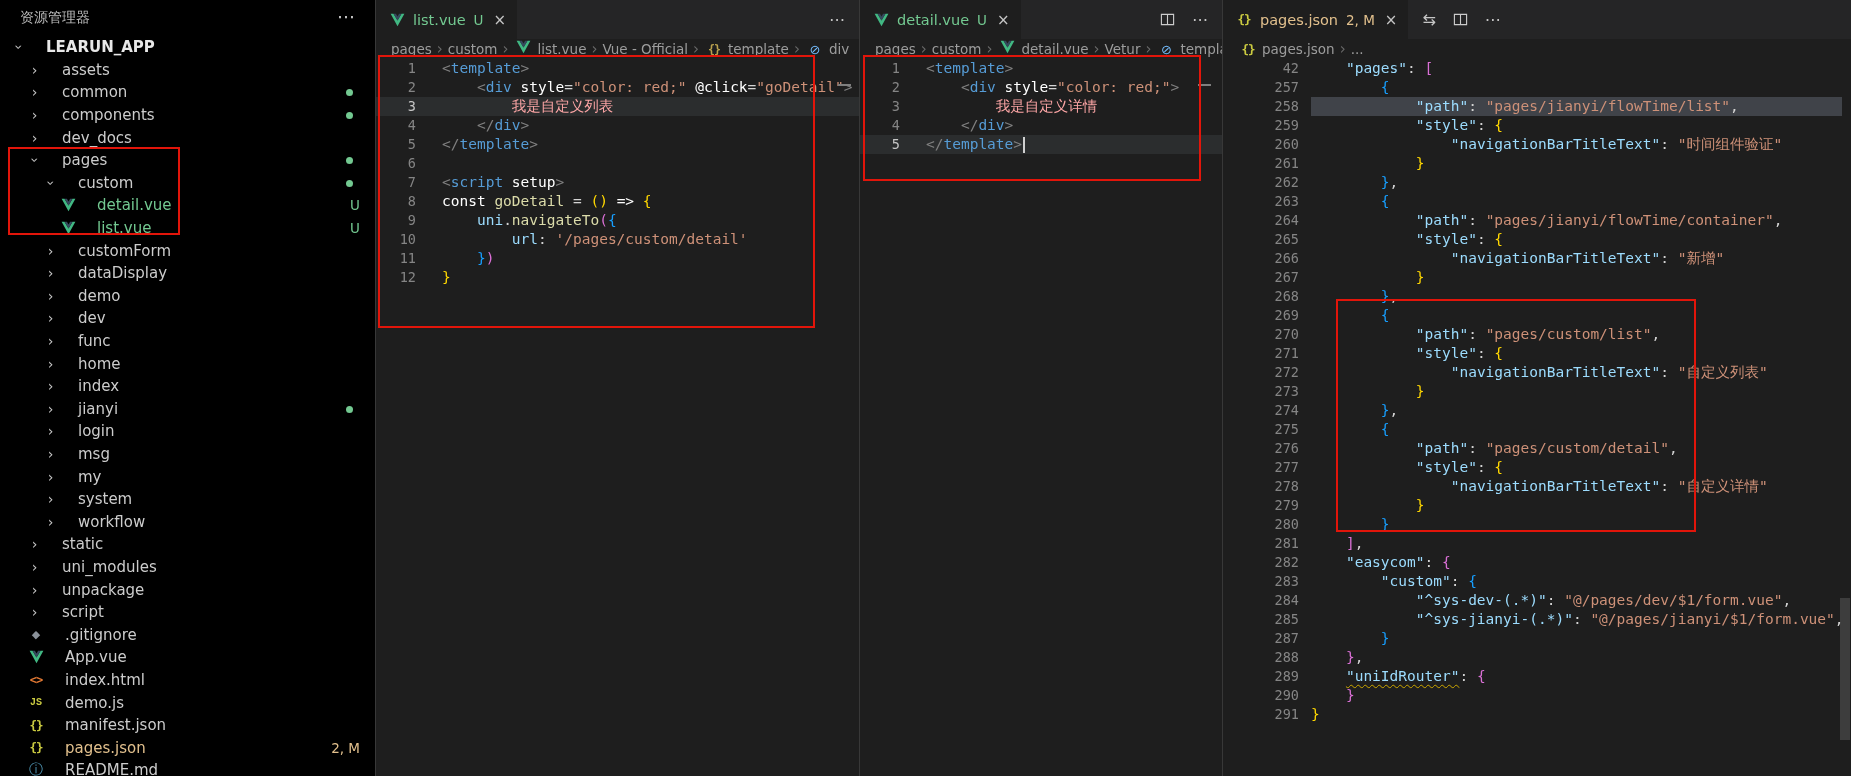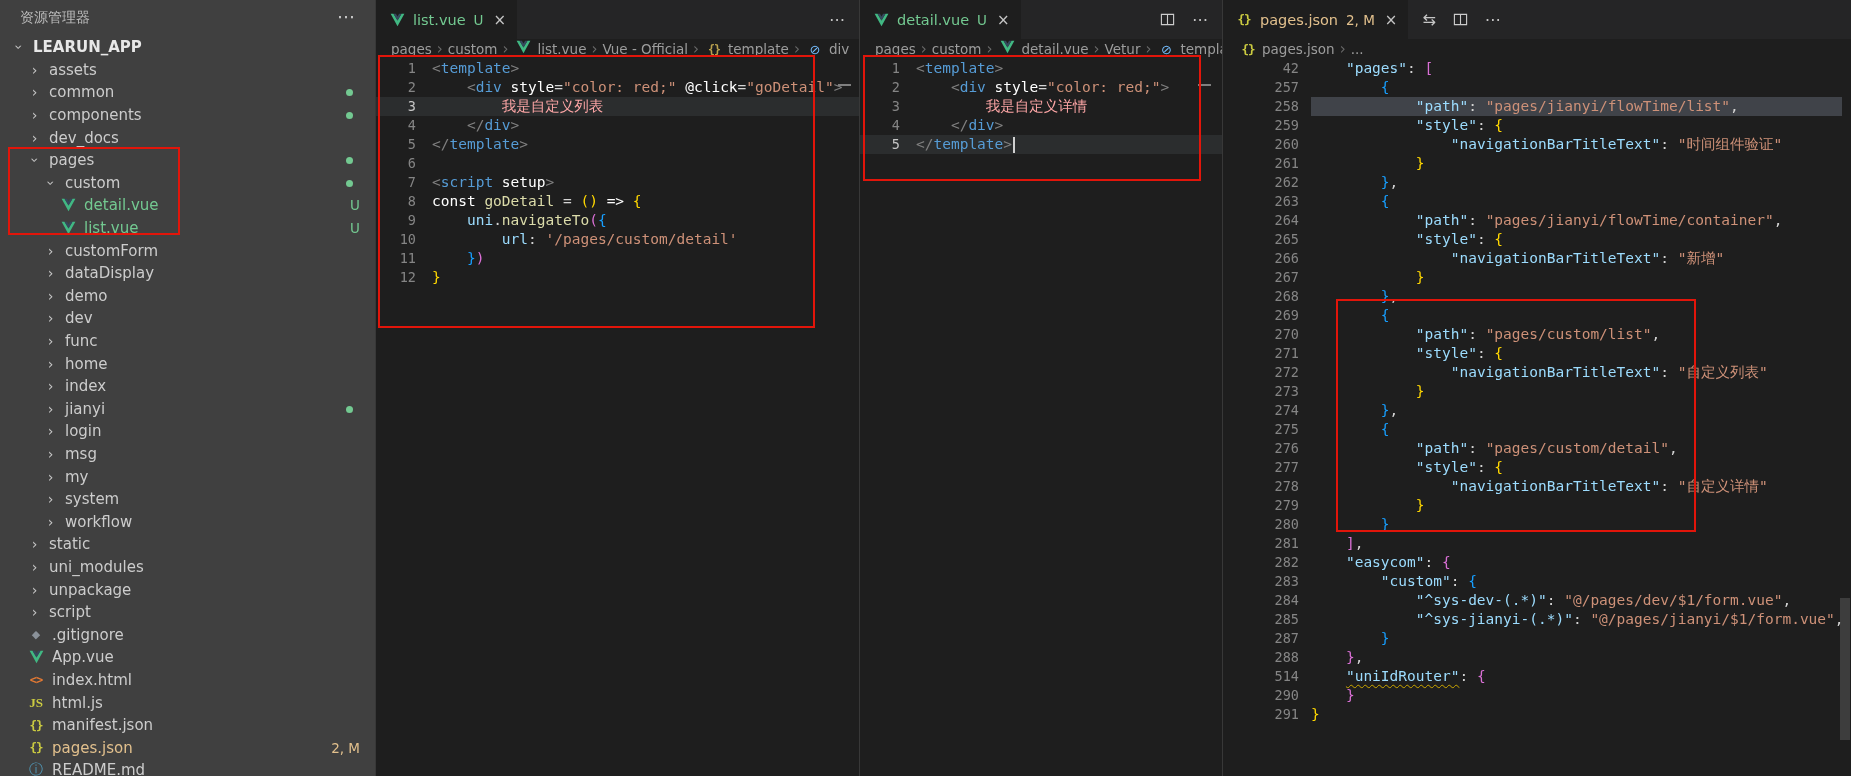--- a/index.html
+++ b/index.html
@@ -1,36 +1,36 @@
 <!DOCTYPE html>
 <html><head>
 <meta charset="utf-8">
 <style>
   *{margin:0;padding:0;box-sizing:border-box}
   html,body{background:#1e1e1e}
   body{font-family:"DejaVu Sans","Liberation Sans",sans-serif;-webkit-font-smoothing:antialiased}
   #screen{position:relative;width:1851px;height:776px;background:#1e1e1e;overflow:hidden;color:#cccccc}
 
   
-  #sidebar{position:absolute;left:0;top:0;width:375px;height:776px;background:#404040;overflow:hidden}
+  #sidebar{position:absolute;left:0;top:0;width:375px;height:776px;background:#000000;overflow:hidden}
   #sb-header{height:36px;display:flex;align-items:center;padding-left:20px;font-size:14px;color:#bcbcbc}
   #sb-more{position:absolute;right:20px;top:6px;font-size:18px;color:#cccccc;cursor:pointer}
   #tree{position:absolute;top:36px;left:0;right:0}
   .trow{position:relative;display:flex;align-items:center;height:22.6px;font-size:15px;color:#cccccc;cursor:pointer;white-space:nowrap}
   .trow .chev{width:17px;flex-shrink:0;font-family:"DejaVu Sans Mono",monospace;font-size:14px;color:#c5c5c5;text-align:center;display:inline-block}
   .trow .chev.exp{transform:rotate(90deg)}
   .ticon{width:20px;flex-shrink:0;display:inline-flex;align-items:center;justify-content:center}
-  .tlabel{margin-left:6px}
+  .tlabel{margin-left:19px}
   .tlabel.bold{font-weight:bold;color:#e8e8e8}
   .dot{position:absolute;right:22px;top:8px;width:7px;height:7px;border-radius:50%;background:#73c991}
   .rbadge{position:absolute;right:15px;font-size:13.5px}
 
   
   .ic-json{font-weight:bold;color:#cbcb41;font-size:12.5px;letter-spacing:-1px;font-family:"DejaVu Sans Mono",monospace}
-  .ic-js{font-weight:bold;color:#cbcb41;font-size:13px;font-family:Liberation Serif, serif}
+  .ic-js{font-weight:bold;color:#cbcb41;font-size:10px;font-family:Liberation Mono, monospace}
   .ic-html{font-weight:bold;color:#e37933;font-size:12px;letter-spacing:-1px;font-family:"DejaVu Sans Mono",monospace}
   .ic-md{color:#519aba;font-size:14px}
   .ic-git{color:#8a9199;font-size:11px}
   .ic-braces{font-weight:bold;color:#b9a14e;font-size:11.5px;letter-spacing:-1px;font-family:"DejaVu Sans Mono",monospace}
   .ic-element{color:#75beff;font-size:13px}
 
   
   .pane{position:absolute;top:0;height:776px;background:#1e1e1e;border-left:1px solid #383838}
   #pane0{left:375px;width:484px}
   #pane1{left:859px;width:363px}
@@ -45,21 +45,21 @@
   .act{cursor:pointer;font-size:16px;display:inline-flex;align-items:center}
   .breadcrumb{height:19.5px;display:flex;align-items:center;padding-left:15px;font-size:13.5px;color:#9d9d9d;white-space:nowrap;overflow:hidden}
   .bsep{margin:0 5px;color:#6a6a6a;font-size:15px}
   .bicon{margin-right:4px;display:inline-flex;align-items:center}
   .bitem{cursor:pointer}
 
   
   .code{position:relative;font-family:"DejaVu Sans Mono",monospace;font-size:14.5px;cursor:text}
   .crow{position:relative;display:flex;height:19px;line-height:19px;white-space:pre}
   .crow .ln{width:40px;text-align:right;color:#858585;flex-shrink:0;font-size:13.5px;z-index:1}
-  .crow .lc{margin-left:16px;position:relative;z-index:1}
+  .crow .lc{margin-left:26px;position:relative;z-index:1}
   #pane2 .crow .ln{width:76px}
   #pane2 .crow .lc{margin-left:12px}
   .crow.cur{background:#2b2d2e}
   .crow.cur .ln{color:#c6c6c6}
   .crow.sel::before{content:"";position:absolute;left:88px;width:531px;top:0;bottom:0;background:#404349;z-index:0}
   .cursor{display:inline-block;width:2px;height:16px;background:#d0d0d0;vertical-align:middle;margin-left:1px}
 
   .tk-tag{color:#569cd6}.tk-pun{color:#808080}.tk-att{color:#ffffff}.tk-str{color:#ce9178}
   .tk-kw{color:#ffffff}.tk-fn{color:#dcdcaa}.tk-var{color:#9cdcfe}.tk-op{color:#d4d4d4}
   .tk-txt{color:#fca5a5}.tk-b1{color:#ffd700}.tk-b2{color:#da70d6}.tk-b3{color:#179fff}
@@ -227,21 +227,21 @@
         <div class="trow" style="padding-left: 26px;">
           <span class="ticon">
             <span class="ic-html">&lt;&gt;</span>
           </span>
           <span class="tlabel">index.html</span>
         </div>
         <div class="trow" style="padding-left: 26px;">
           <span class="ticon">
             <span class="ic-js">JS</span>
           </span>
-          <span class="tlabel">html.js</span>
+          <span class="tlabel">demo.js</span>
         </div>
         <div class="trow" style="padding-left: 26px;">
           <span class="ticon">
             <span class="ic-json">{}</span>
           </span>
           <span class="tlabel">manifest.json</span>
         </div>
         <div class="trow" style="padding-left: 26px;">
           <span class="ticon">
             <span class="ic-json">{}</span>
@@ -433,21 +433,21 @@
         <div class="crow"><span class="ln">278</span><span class="lc"><span class="tk-txt">                </span><span class="tk-key">"navigationBarTitleText"</span><span class="tk-op">: </span><span class="tk-str">"自定义详情"</span></span></div>
         <div class="crow"><span class="ln">279</span><span class="lc"><span class="tk-txt">            </span><span class="tk-b1">}</span></span></div>
         <div class="crow"><span class="ln">280</span><span class="lc"><span class="tk-txt">        </span><span class="tk-b3">}</span></span></div>
         <div class="crow"><span class="ln">281</span><span class="lc"><span class="tk-txt">    </span><span class="tk-b2">]</span><span class="tk-op">,</span></span></div>
         <div class="crow"><span class="ln">282</span><span class="lc"><span class="tk-txt">    </span><span class="tk-key">"easycom"</span><span class="tk-op">: </span><span class="tk-b2">{</span></span></div>
         <div class="crow"><span class="ln">283</span><span class="lc"><span class="tk-txt">        </span><span class="tk-key">"custom"</span><span class="tk-op">: </span><span class="tk-b3">{</span></span></div>
         <div class="crow"><span class="ln">284</span><span class="lc"><span class="tk-txt">            </span><span class="tk-key">"^sys-dev-(.*)"</span><span class="tk-op">: </span><span class="tk-str">"@/pages/dev/$1/form.vue"</span><span class="tk-op">,</span></span></div>
         <div class="crow"><span class="ln">285</span><span class="lc"><span class="tk-txt">            </span><span class="tk-key">"^sys-jianyi-(.*)"</span><span class="tk-op">: </span><span class="tk-str">"@/pages/jianyi/$1/form.vue"</span><span class="tk-op">,</span></span></div>
         <div class="crow"><span class="ln">287</span><span class="lc"><span class="tk-txt">        </span><span class="tk-b3">}</span></span></div>
         <div class="crow"><span class="ln">288</span><span class="lc"><span class="tk-txt">    </span><span class="tk-b2">}</span><span class="tk-op">,</span></span></div>
-        <div class="crow"><span class="ln">514</span><span class="lc"><span class="tk-txt">    </span><span class="tk-warn">"uniIdRouter"</span><span class="tk-op">: </span><span class="tk-b2">{</span></span></div>
+        <div class="crow"><span class="ln">289</span><span class="lc"><span class="tk-txt">    </span><span class="tk-warn">"uniIdRouter"</span><span class="tk-op">: </span><span class="tk-b2">{</span></span></div>
         <div class="crow"><span class="ln">290</span><span class="lc"><span class="tk-txt">    </span><span class="tk-b2">}</span></span></div>
         <div class="crow"><span class="ln">291</span><span class="lc"><span class="tk-b1">}</span></span></div>
       </div>
   </div>
 
   <div class="redbox" id="rb-sidebar"></div>
   <div class="redbox" id="rb-pane0"></div>
   <div class="redbox" id="rb-pane1"></div>
   <div class="redbox" id="rb-pane2"></div>
 

